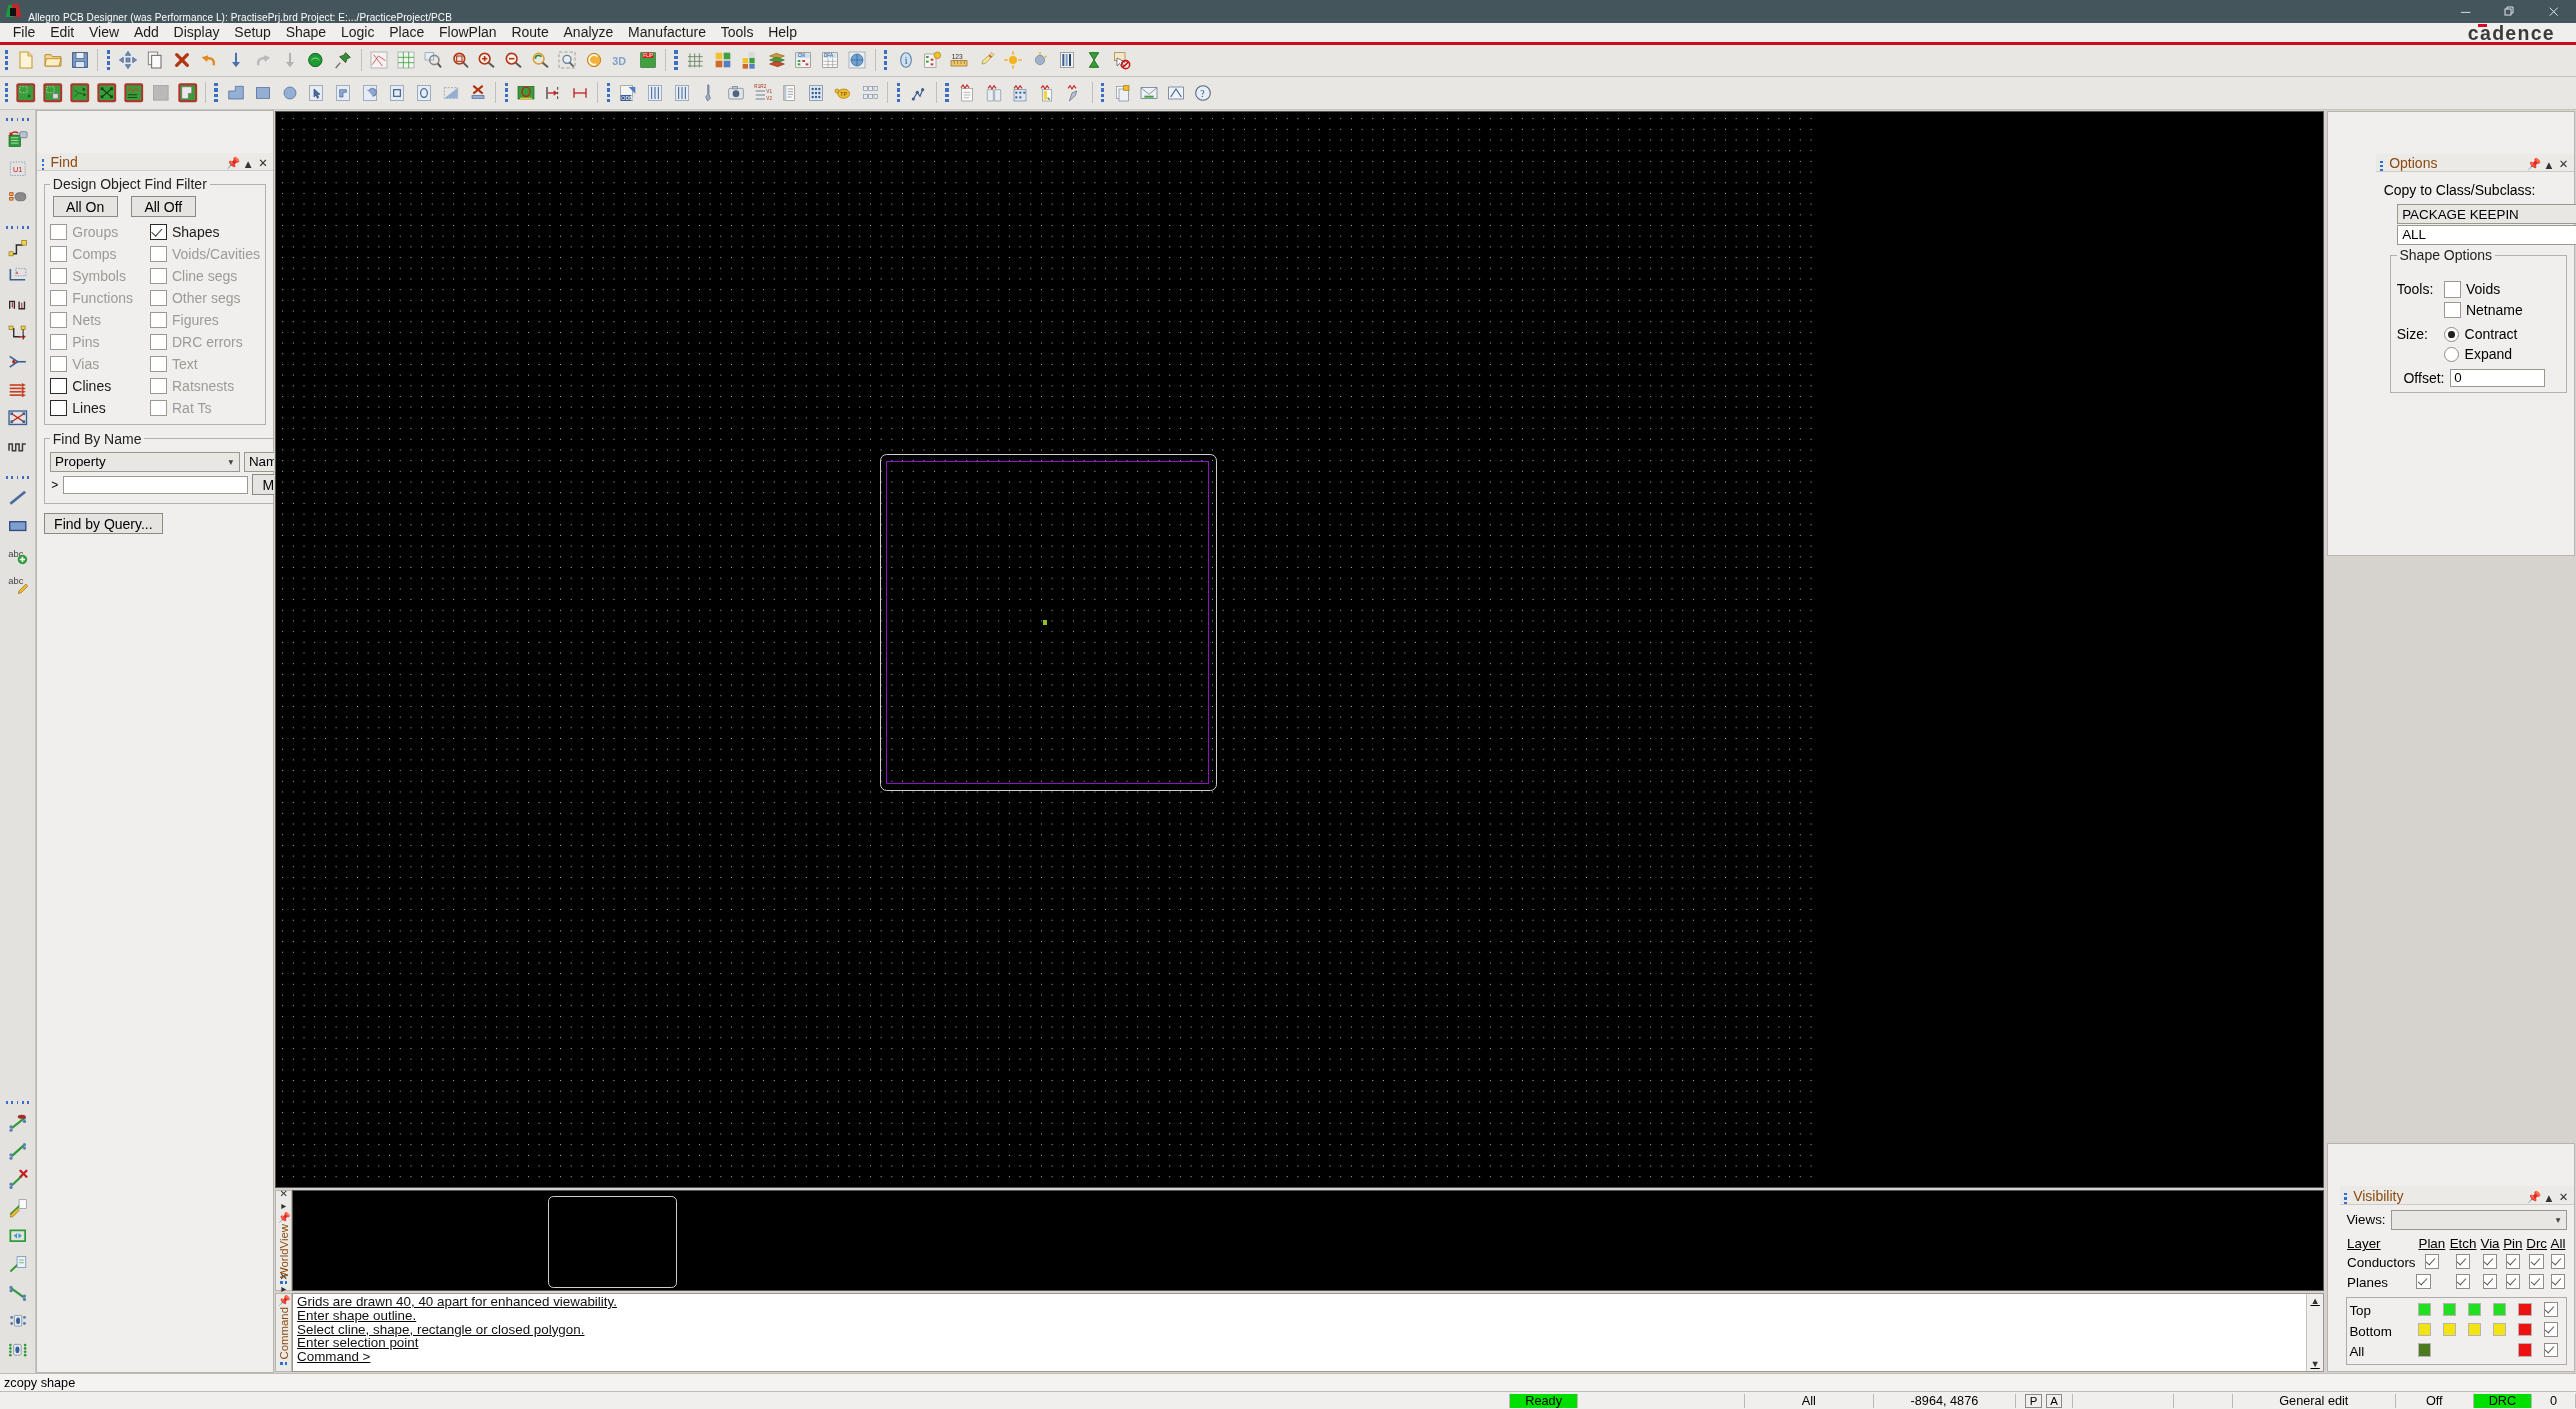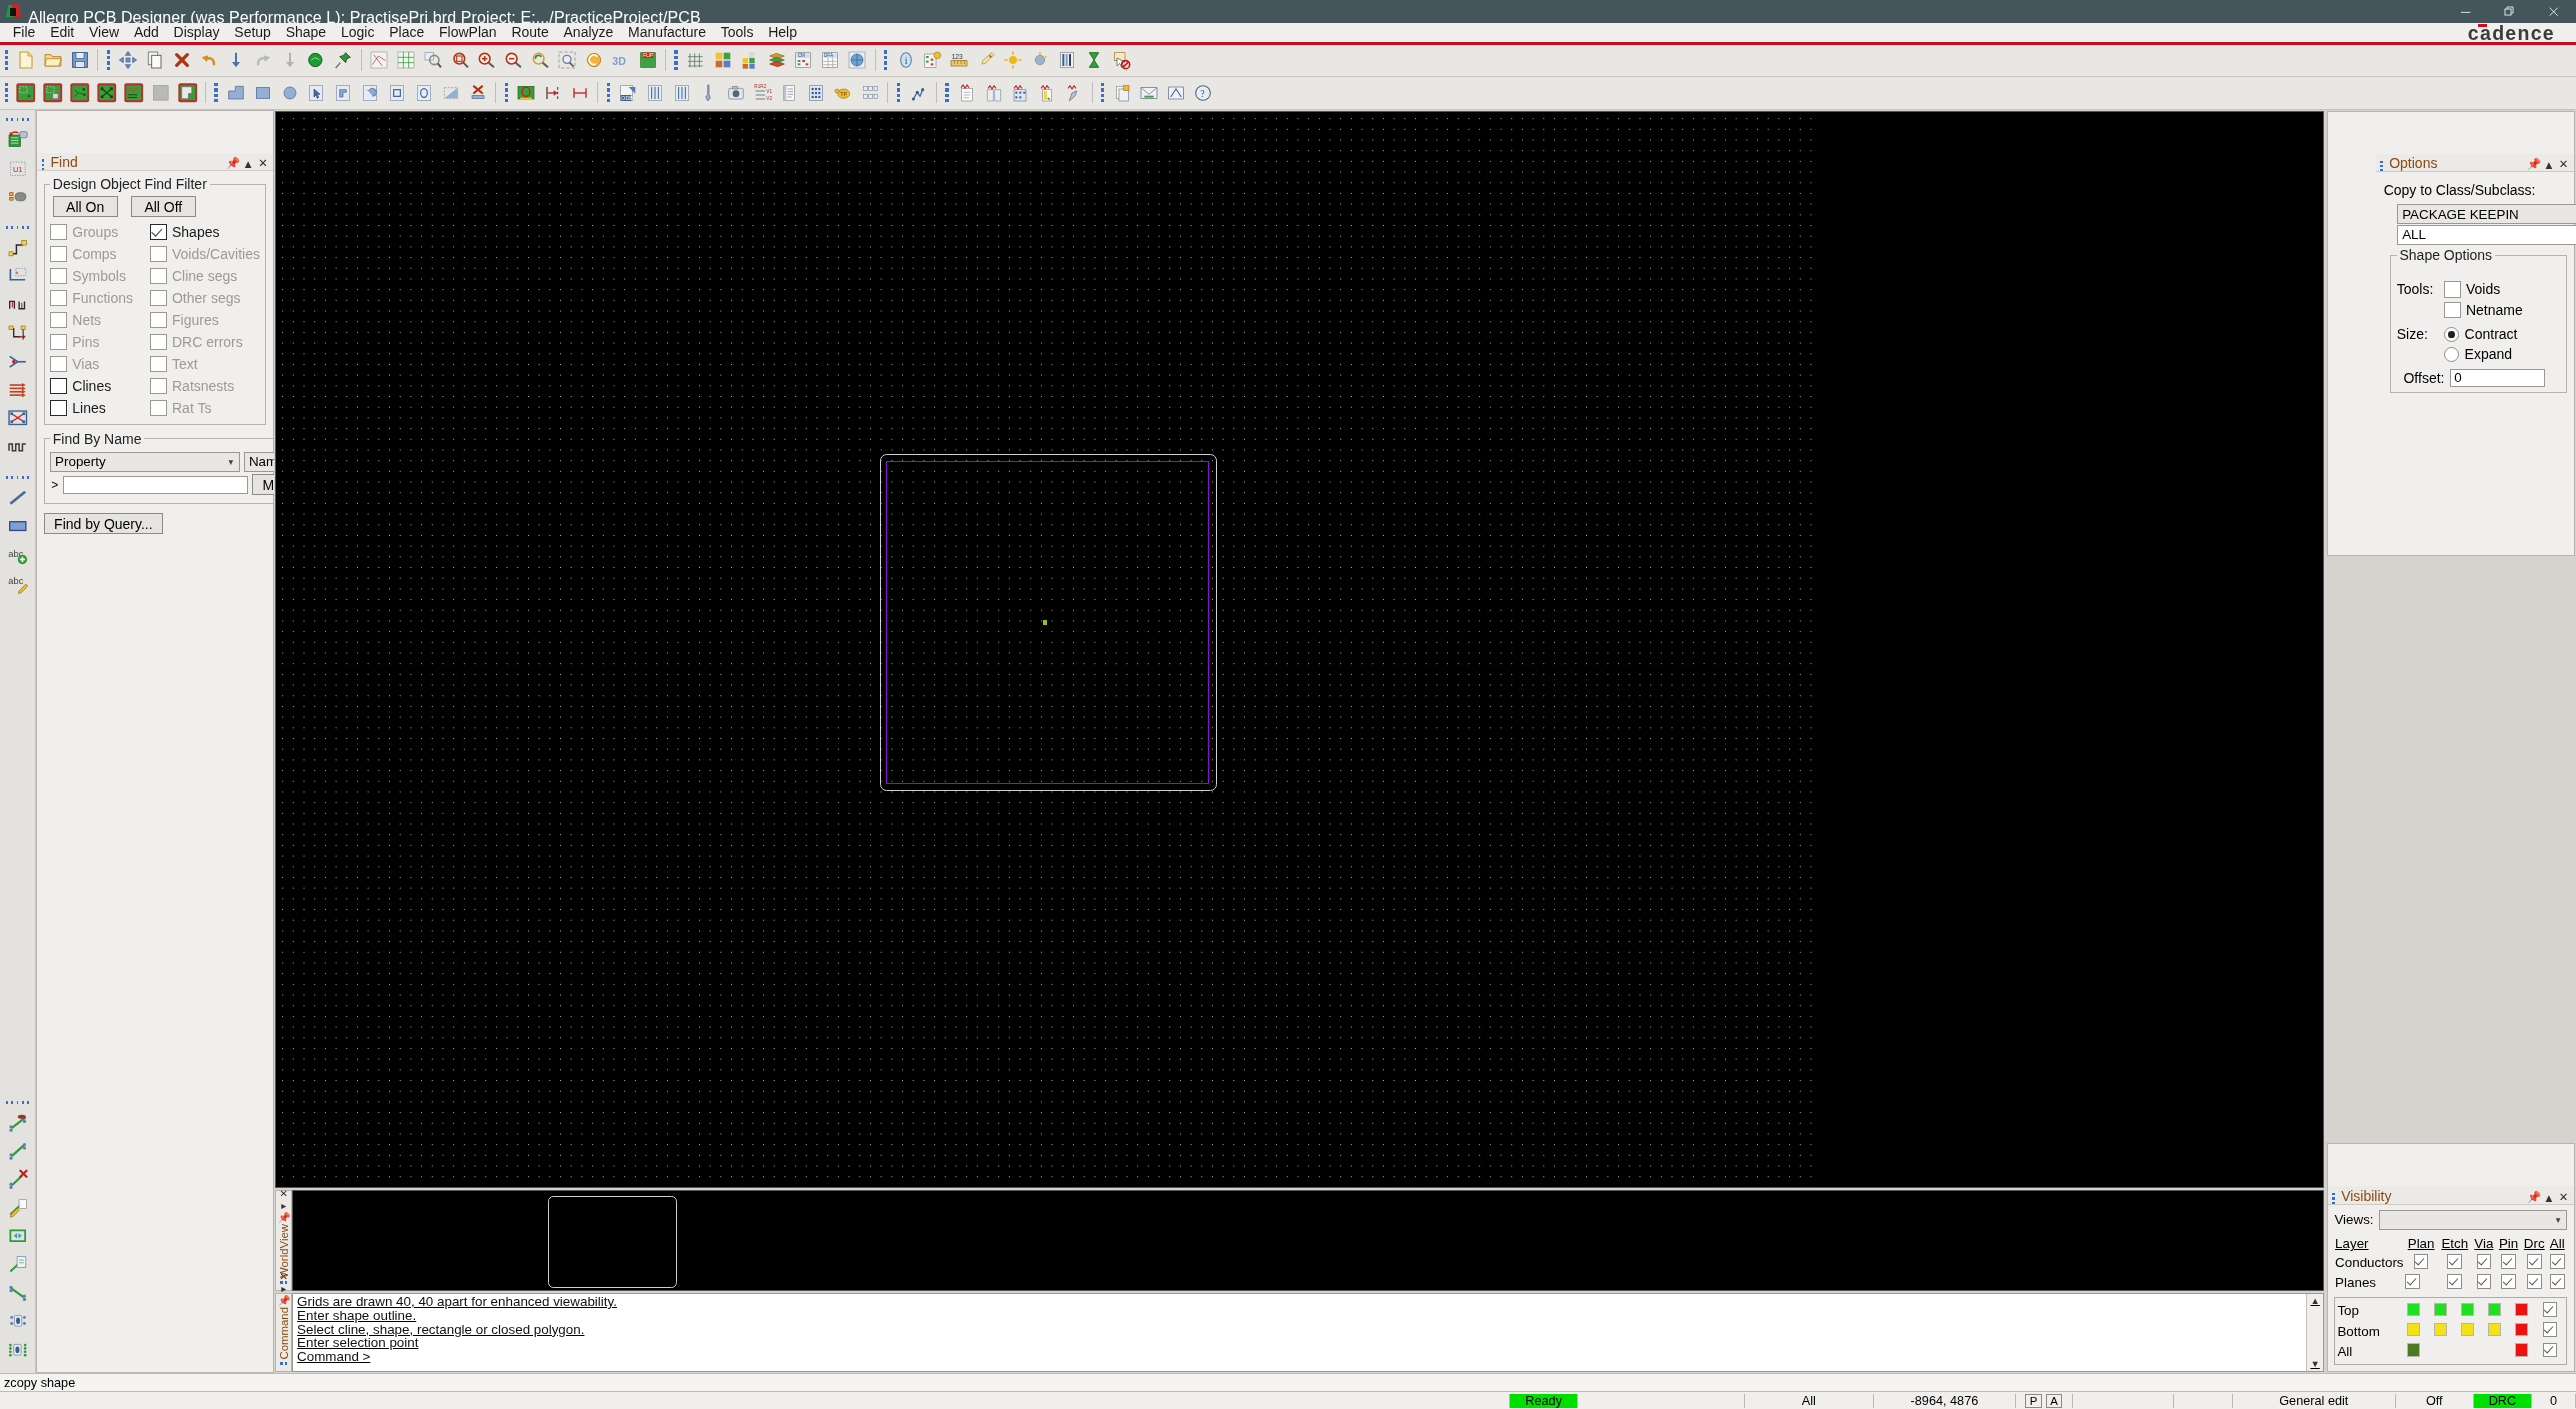--- a/index.html
+++ b/index.html
@@ -5,21 +5,21 @@
   html,body{margin:0;padding:0;background:#d6d3ce;}
   body{width:2576px;height:1409px;overflow:hidden;font-family:"Liberation Sans",sans-serif;font-size:14.8px;color:#000;}
   .app{position:relative;width:2576px;height:1409px;display:flex;flex-direction:column;}
 
   
   .titlebar{height:23px;background:#44565c;color:#fff;display:flex;align-items:center;padding-left:5.4px;flex:0 0 23px;}
   .titlebar .tb-icon{width:17.4px;height:17.4px;margin-right:5.4px;position:relative;flex:0 0 17.4px;}
   .tb-icon .g1{position:absolute;left:1.3px;top:2px;width:8px;height:12px;background:#179c3f;transform:skewX(-12deg);}
   .tb-icon .g2{position:absolute;left:7.4px;top:1.3px;width:7.4px;height:13.4px;background:#c62626;transform:skewX(12deg);}
   .tb-icon .g3{position:absolute;left:4.7px;top:5.4px;width:6px;height:8px;background:#111;}
-  .titlebar .tb-text{font-size:16px;letter-spacing:0.1px;white-space:nowrap;margin-top:12px;}
+  .titlebar .tb-text{font-size:10px;letter-spacing:0.1px;white-space:nowrap;margin-top:12px;}
   .titlebar .spacer{flex:1;}
   .winbtns{display:flex;height:23px;}
   .winbtn{width:44px;height:23px;display:flex;align-items:center;justify-content:center;color:#e8eced;font-size:14.8px;}
   .winbtn svg{display:block;}
 
   
   .menubar{height:19px;background:#f0efed;display:flex;align-items:center;padding-left:5.4px;flex:0 0 19px;position:relative;}
   .menubar .mi{padding:0 7.4px;font-size:14px;line-height:19px;color:#1c1c1c;white-space:nowrap;}
   .cadence{position:absolute;right:21px;top:-1.3px;font-size:19.5px;font-weight:bold;color:#3b3b3b;letter-spacing:1.3px;}
   .cadence .bar{position:absolute;left:10px;top:2.7px;width:9.4px;height:2.7px;background:#d60b21;}
@@ -103,21 +103,21 @@
   .consolerow{height:79px;display:flex;flex:0 0 79px;margin-top:2px;}
   .consolebox{flex:1;background:#fff;border:0.7px solid #9b9890;display:flex;text-decoration:underline;}
   .console-lines{flex:1;padding:1.3px 4px;font-size:13.4px;line-height:13.8px;color:#111;overflow:hidden;}
   .scrollcol{width:16px;background:#f0efed;border-left:0.7px solid #c6c2bb;display:flex;flex-direction:column;justify-content:space-between;align-items:center;padding:1.3px 0;flex:0 0 16px;}
   .scrollcol .sarw{font-size:9.4px;color:#333;}
 
   
   .rightdock{width:248px;background:#d6d3ce;display:flex;flex-direction:column;flex:0 0 248px;padding:1.3px;gap:2.7px;}
   .optpanel{flex:0 0 443px;padding-left:48px;}
   .optfill{flex:1;}
-  .vispanel{flex:0 0 201px;}
+  .vispanel{flex:0 0 201px;padding-left:12px;}
   .lbl{font-size:14px;}
   .radio{width:13.4px;height:13.4px;border:0.7px solid #8f8c86;border-radius:50%;background:#fff;margin-right:5.4px;position:relative;flex:0 0 13.4px;}
   .radio.on:after{content:"";position:absolute;left:3.4px;top:3.4px;width:6.7px;height:6.7px;border-radius:50%;background:#222;}
   .inline{display:flex;align-items:center;}
 
   
   .vis-body{padding:5.4px 6.7px;font-size:13.4px;}
   .vis-views{display:flex;align-items:center;gap:5.4px;margin-bottom:5.4px;}
   .vis-table{width:100%;border-collapse:collapse;}
   .vis-table td,.vis-table th{font-size:13.4px;font-weight:normal;text-align:center;padding:1.3px 0.7px;}

